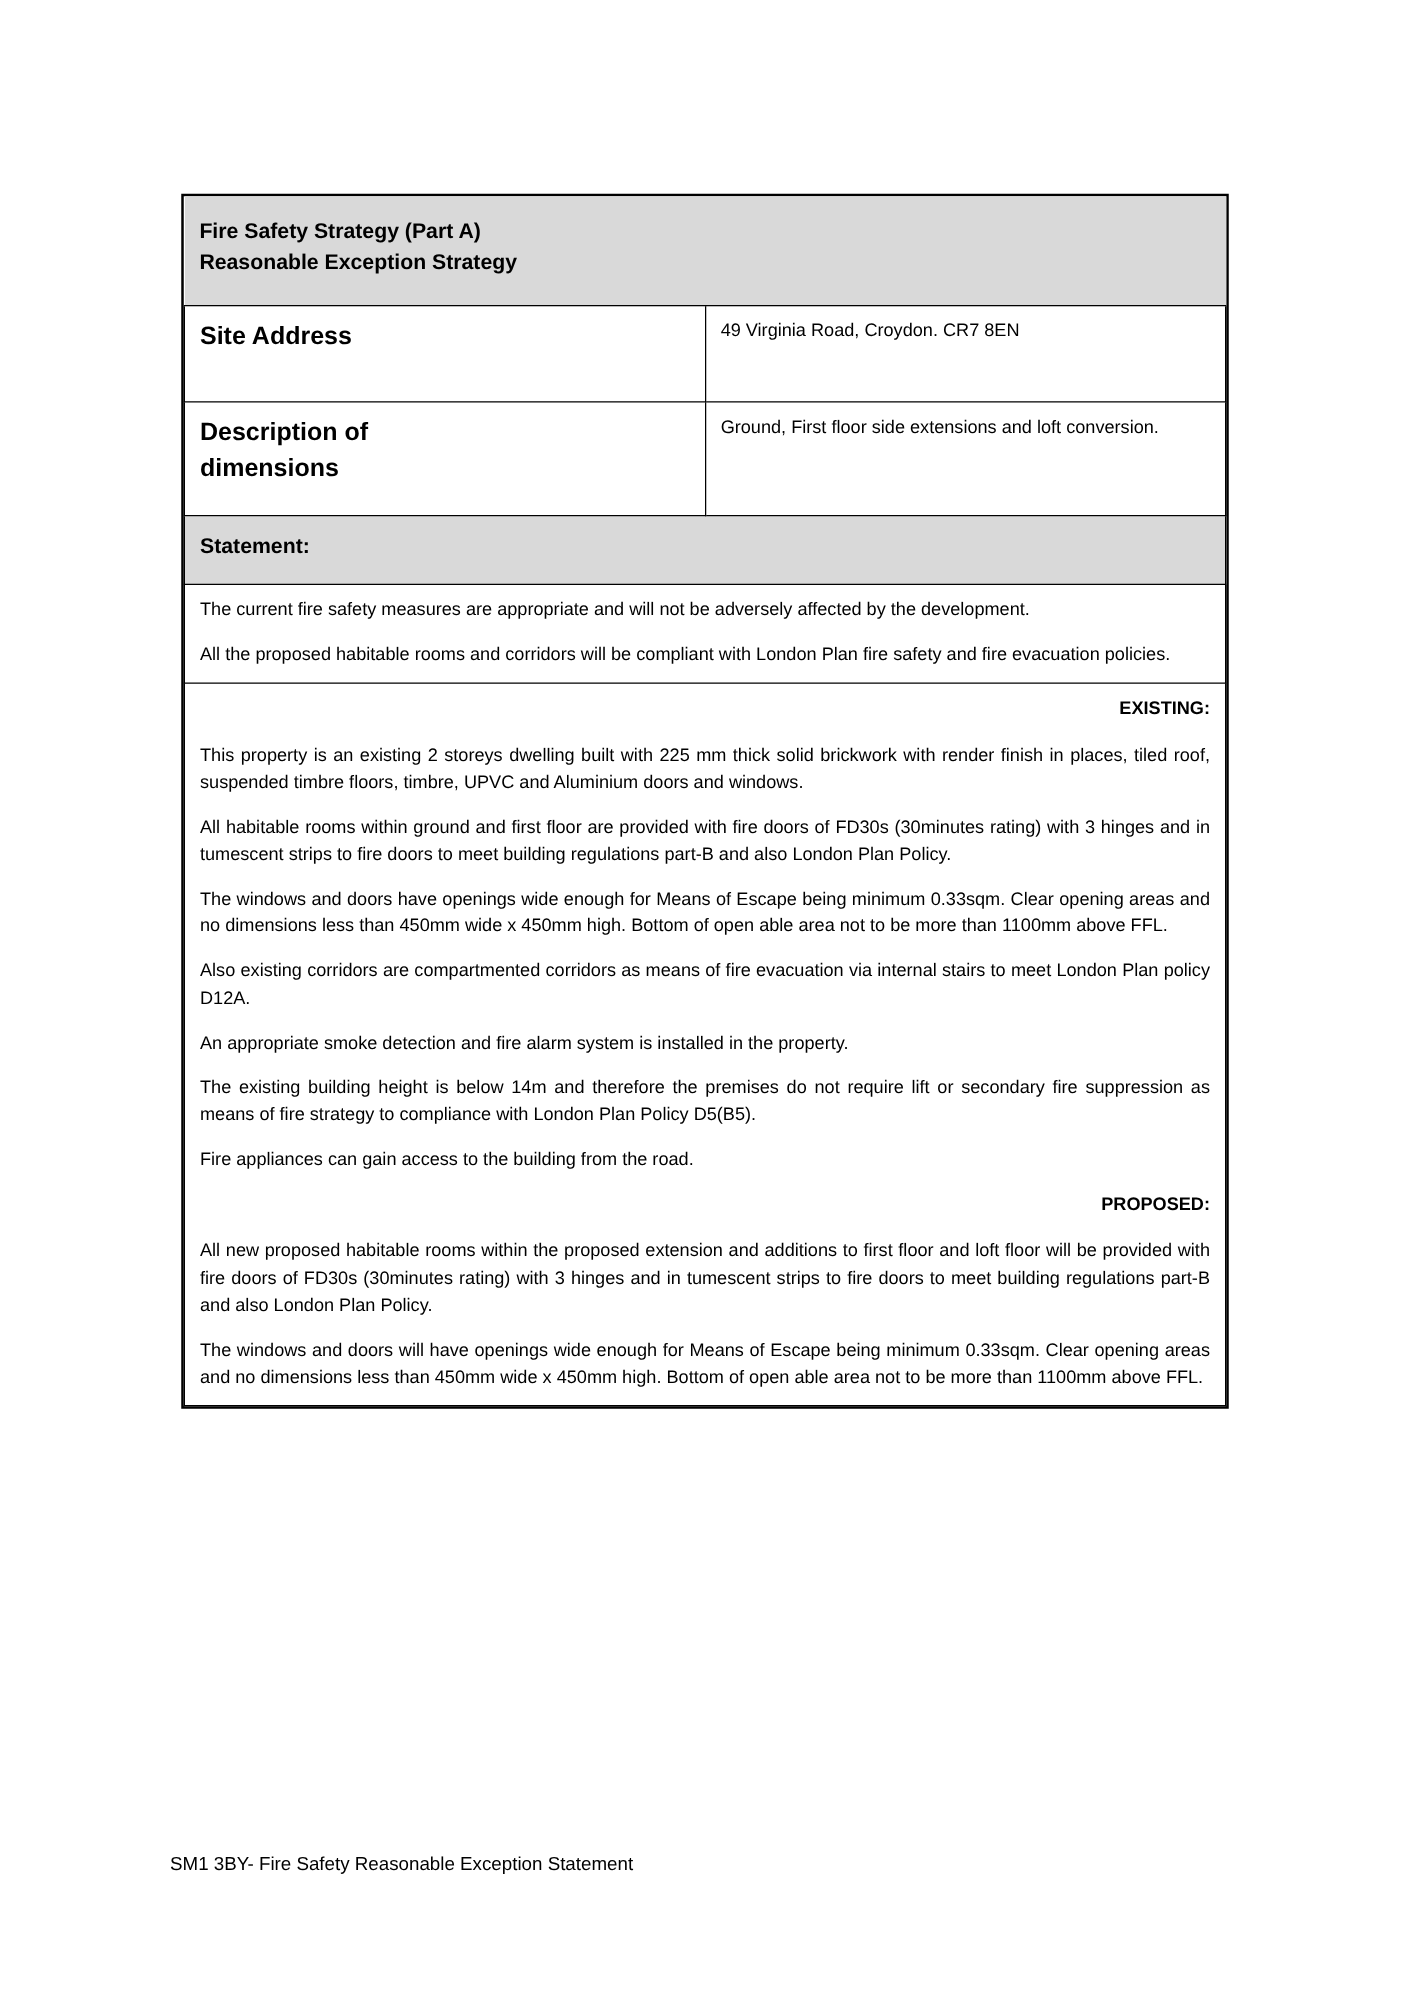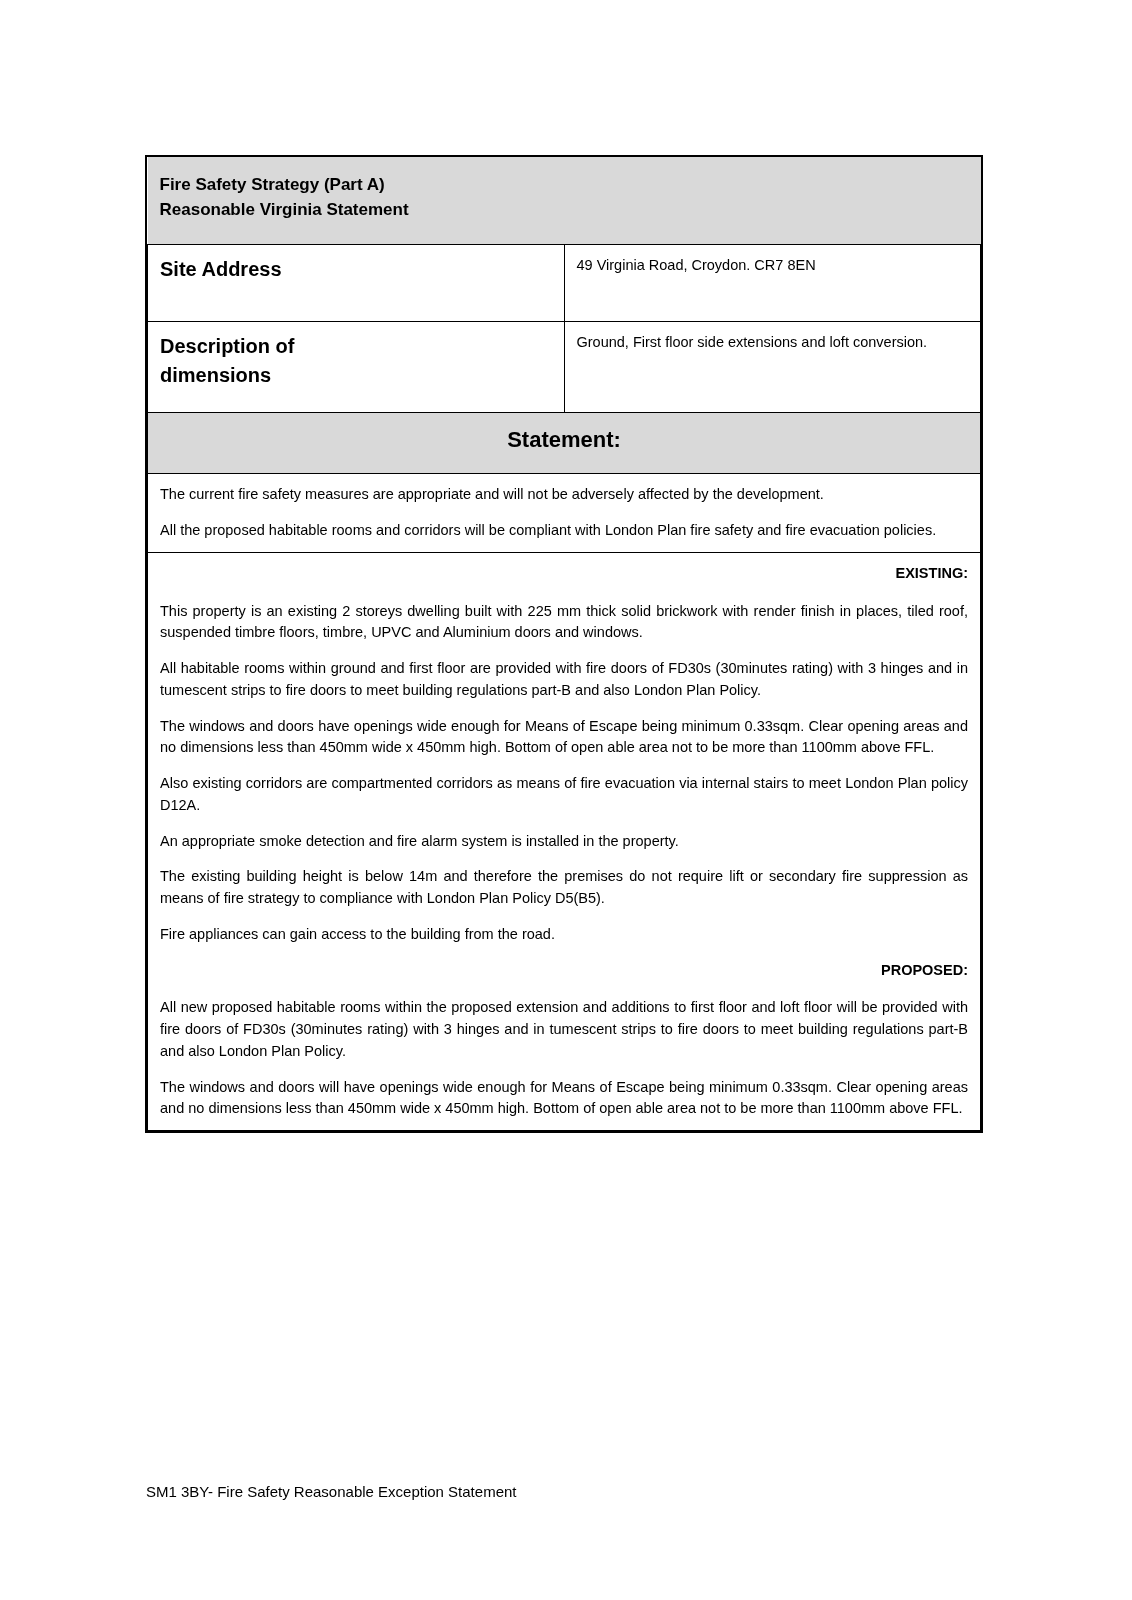--- a/index.html
+++ b/index.html
@@ -63,24 +63,23 @@
   .value-cell {
     font-size: 14.5px;
     line-height: 1.45;
     padding-top: 15px;
     border-radius: 29px;
   }
   .row-address td { height: 56px; }
   .row-desc td { height: 70px; }
   .section-head td {
     background: #d9d9d9;
-    font-size: 22px;
+    font-size: 17px;
     font-weight: bold;
     padding: 14px 12px 20px 12px;
-    text-align: center;
   }
   .body-cell {
     font-size: 14.5px;
     line-height: 1.5;
     padding: 14px 12px 16px 12px;
   }
   .body-cell p {
     margin: 0 0 14px 0;
     text-align: justify;
   }
@@ -89,38 +88,38 @@
   }
   .body-cell p.sub {
     font-weight: bold;
     text-align: right;
   }
   .body-cell p.tight {
     margin-bottom: 16px;
   }
   .footer {
     position: absolute;
-    left: 126px;
+    left: 116px;
     top: 1481px;
     font-size: 15px;
     line-height: 1.4;
   }
 </style>
 </head>
 <body>
 
 <div class="page">
 
   <div class="doc-table">
     <table>
       <tbody>
         <tr class="hdr-row">
           <td colspan="2">
             <div class="title-line">Fire Safety Strategy (Part A)</div>
-            <div class="title-line">Reasonable Virginia Statement</div>
+            <div class="title-line">Reasonable Exception Strategy</div>
           </td>
         </tr>
 
         <tr class="row-address">
           <td class="label-cell">Site Address</td>
           <td class="value-cell">49 Virginia Road, Croydon. CR7 8EN</td>
         </tr>
 
         <tr class="row-desc">
           <td class="label-cell">

